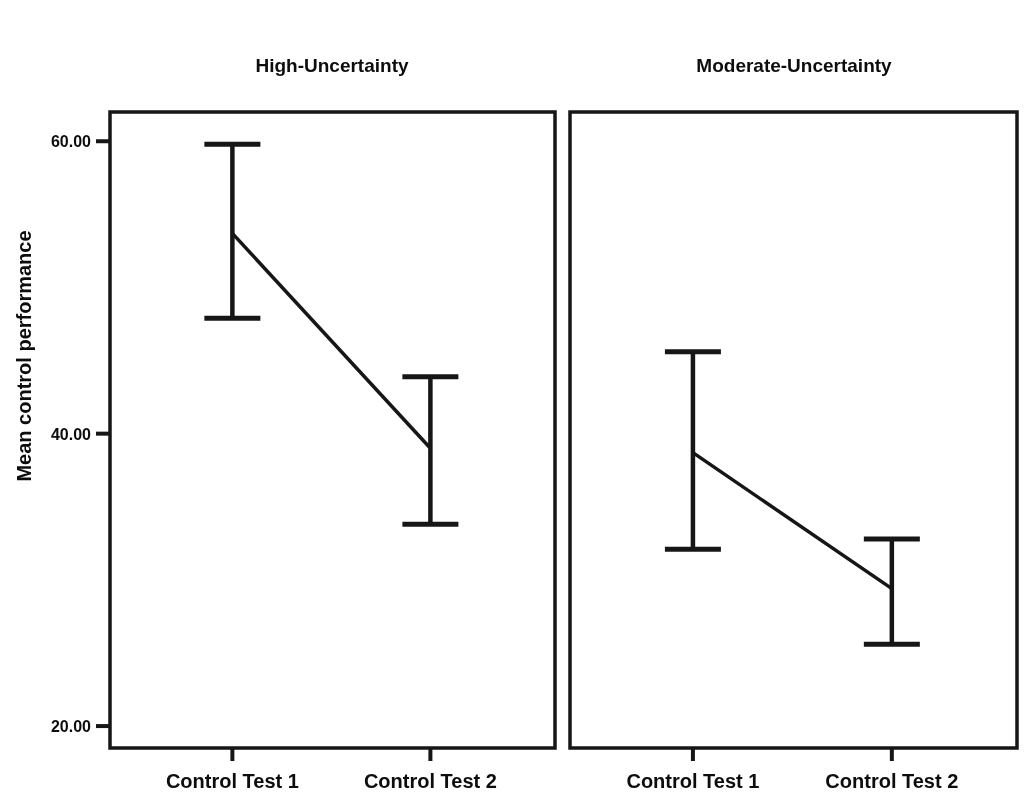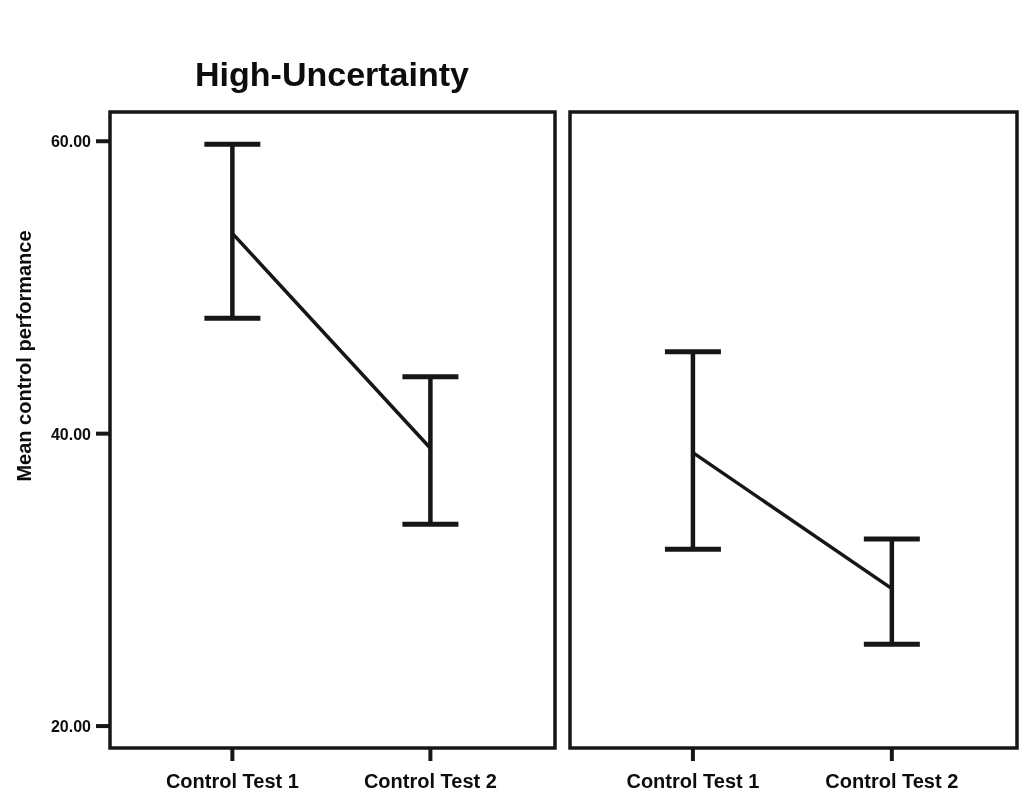--- a/index.html
+++ b/index.html
@@ -20,21 +20,21 @@
     transform: translateX(-50%);
     font-size: 29px;
     font-weight: bold;
     white-space: nowrap;
     color: #0d0d0d;
   }
   .phead {
     position: absolute;
     top: 55px;
     transform: translateX(-50%);
-    font-size: 34px;
+    font-size: 19px;
     font-weight: bold;
     white-space: nowrap;
     color: #0d0d0d;
   }
   .phead-left  { left: 332px; }
   .phead-right { left: 794px; }
   .ylab {
     position: absolute;
     left: 24px;
     top: 356px;
@@ -80,14 +80,15 @@
       <line x1="664.925" y1="549.1586206896551" x2="720.925" y2="549.1586206896551" stroke="#161616" stroke-width="5"></line>
       <line x1="692.925" y1="748" x2="692.925" y2="761" stroke="#161616" stroke-width="4"></line>
       <text x="692.925" y="788" text-anchor="middle" font-size="20">Control Test 1</text>
       <line x1="891.8399999999999" y1="538.9241379310345" x2="891.8399999999999" y2="644.1931034482758" stroke="#161616" stroke-width="4.5"></line>
       <line x1="863.8399999999999" y1="538.9241379310345" x2="919.8399999999999" y2="538.9241379310345" stroke="#161616" stroke-width="5"></line>
       <line x1="863.8399999999999" y1="644.1931034482758" x2="919.8399999999999" y2="644.1931034482758" stroke="#161616" stroke-width="5"></line>
       <line x1="891.8399999999999" y1="748" x2="891.8399999999999" y2="761" stroke="#161616" stroke-width="4"></line>
       <text x="891.8399999999999" y="788" text-anchor="middle" font-size="20">Control Test 2</text>
     </svg>
   <div class="phead phead-left">High-Uncertainty</div>
+  <div class="phead phead-right">Moderate-Uncertainty</div>
   <div class="ylab">Mean control performance</div>
 </div>
 
 </body></html>

